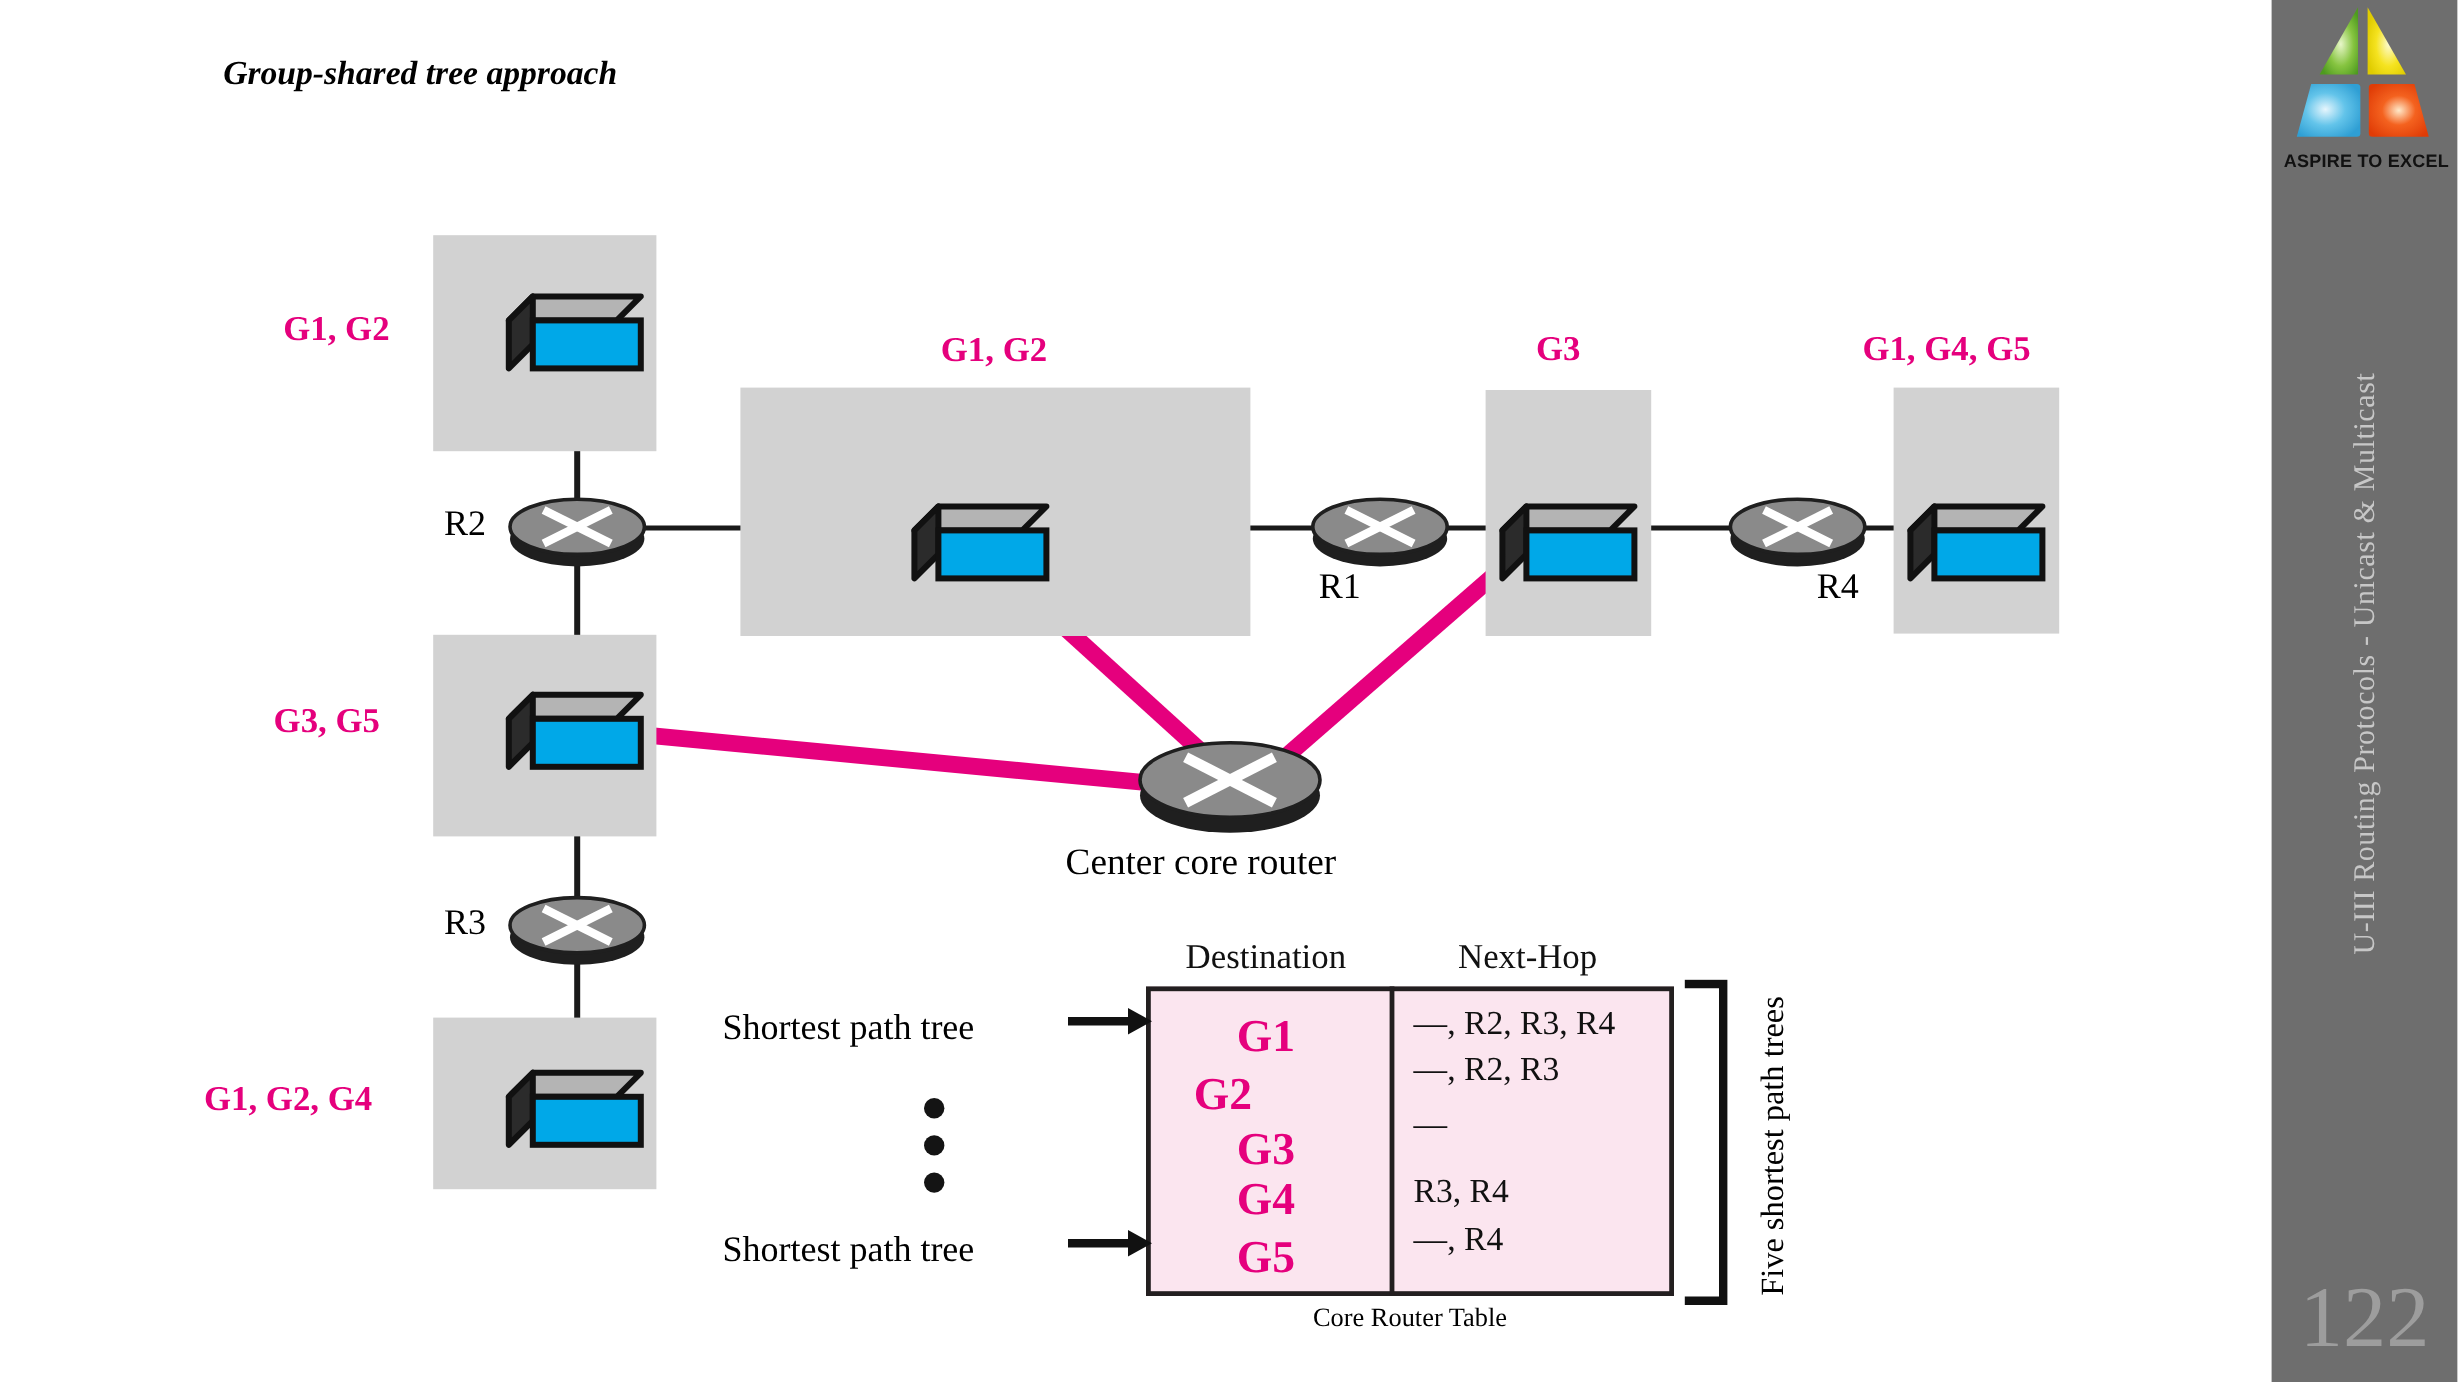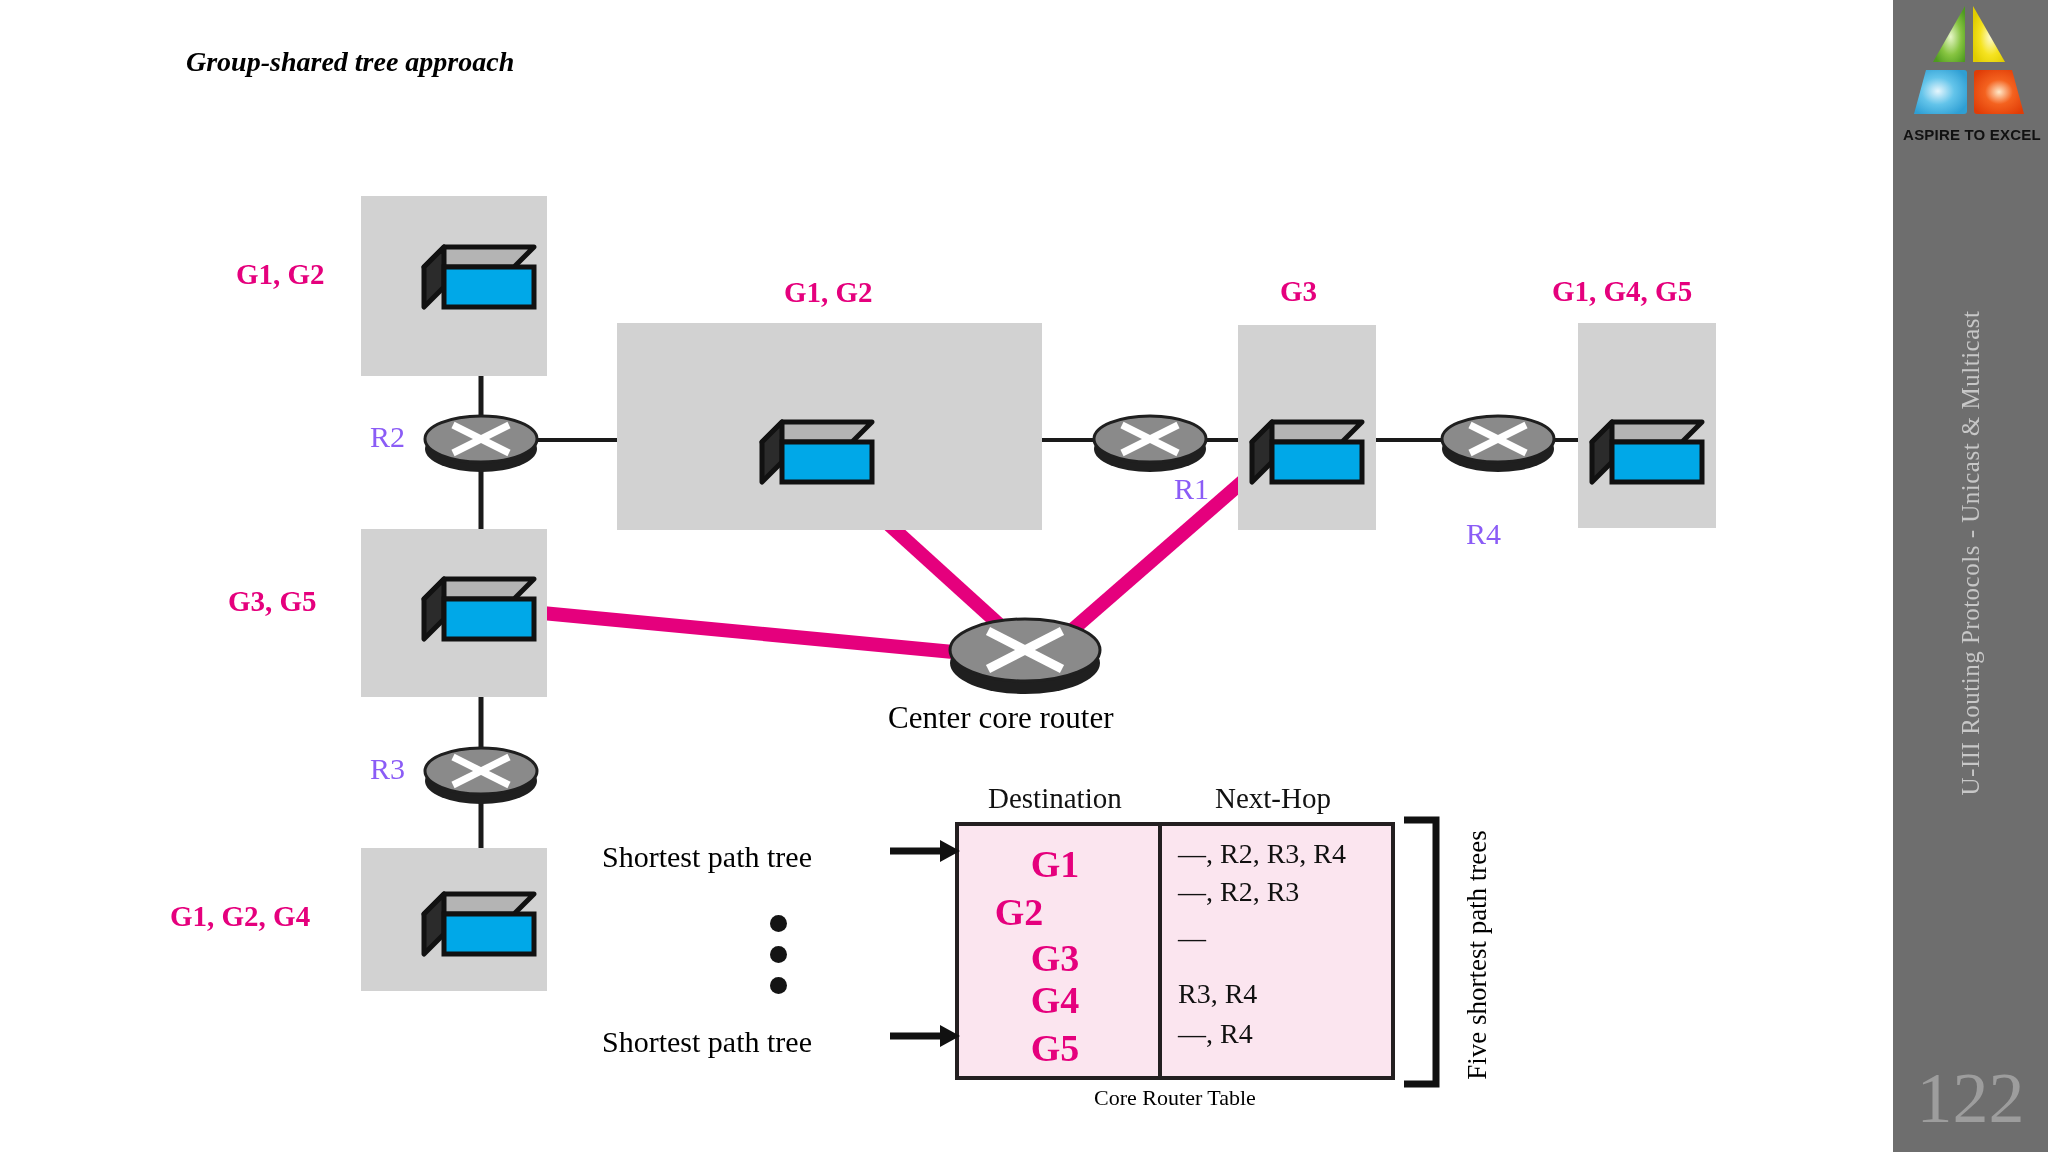--- a/index.html
+++ b/index.html
@@ -52,21 +52,21 @@
 
   
   .lan{position:absolute;background:#d2d2d2;}
   .host{position:absolute;}
   .router{position:absolute;}
   .glabel{
     position:absolute;color:#e5007d;font-weight:bold;font-size:29px;
     font-family:"Liberation Serif",serif;white-space:nowrap;
   }
   .rlabel{
-    position:absolute;color:#8b5cf6;font-size:30px;
+    position:absolute;color:#000000;font-size:30px;
     font-family:"Liberation Serif",serif;white-space:nowrap;
   }
   .caption{
     position:absolute;color:#000;font-size:31px;
     font-family:"Liberation Serif",serif;white-space:nowrap;
   }
 
   
   .tbl{
     position:absolute;left:955px;top:822px;width:440px;height:258px;
@@ -203,22 +203,22 @@
   </svg>
 
   <div class="glabel" style="left:236px;top:258px;">G1, G2</div>
   <div class="glabel" style="left:784px;top:276px;">G1, G2</div>
   <div class="glabel" style="left:1280px;top:275px;">G3</div>
   <div class="glabel" style="left:1552px;top:275px;">G1, G4, G5</div>
   <div class="glabel" style="left:228px;top:585px;">G3, G5</div>
   <div class="glabel" style="left:170px;top:900px;">G1, G2, G4</div>
 
   <div class="rlabel" style="left:370px;top:420px;">R2</div>
-  <div class="rlabel" style="left:1174px;top:472px;font-family:Liberation Serif, serif;">R1</div>
-  <div class="rlabel" style="left:1466px;top:472px;margin-top:45px;">R4</div>
+  <div class="rlabel" style="left:1099px;top:472px;font-family:Liberation Serif, serif;">R1</div>
+  <div class="rlabel" style="left:1514px;top:472px;">R4</div>
   <div class="rlabel" style="left:370px;top:752px;">R3</div>
   <div class="caption" style="left:888px;top:700px;">Center core router</div>
 
   <div class="tbl-head" style="left:988px;top:782px;">Destination</div>
   <div class="tbl-head" style="left:1215px;top:782px;">Next-Hop</div>
 
   <div class="tbl"></div>
   <div class="tbl-divider"></div>
 
   <div>

